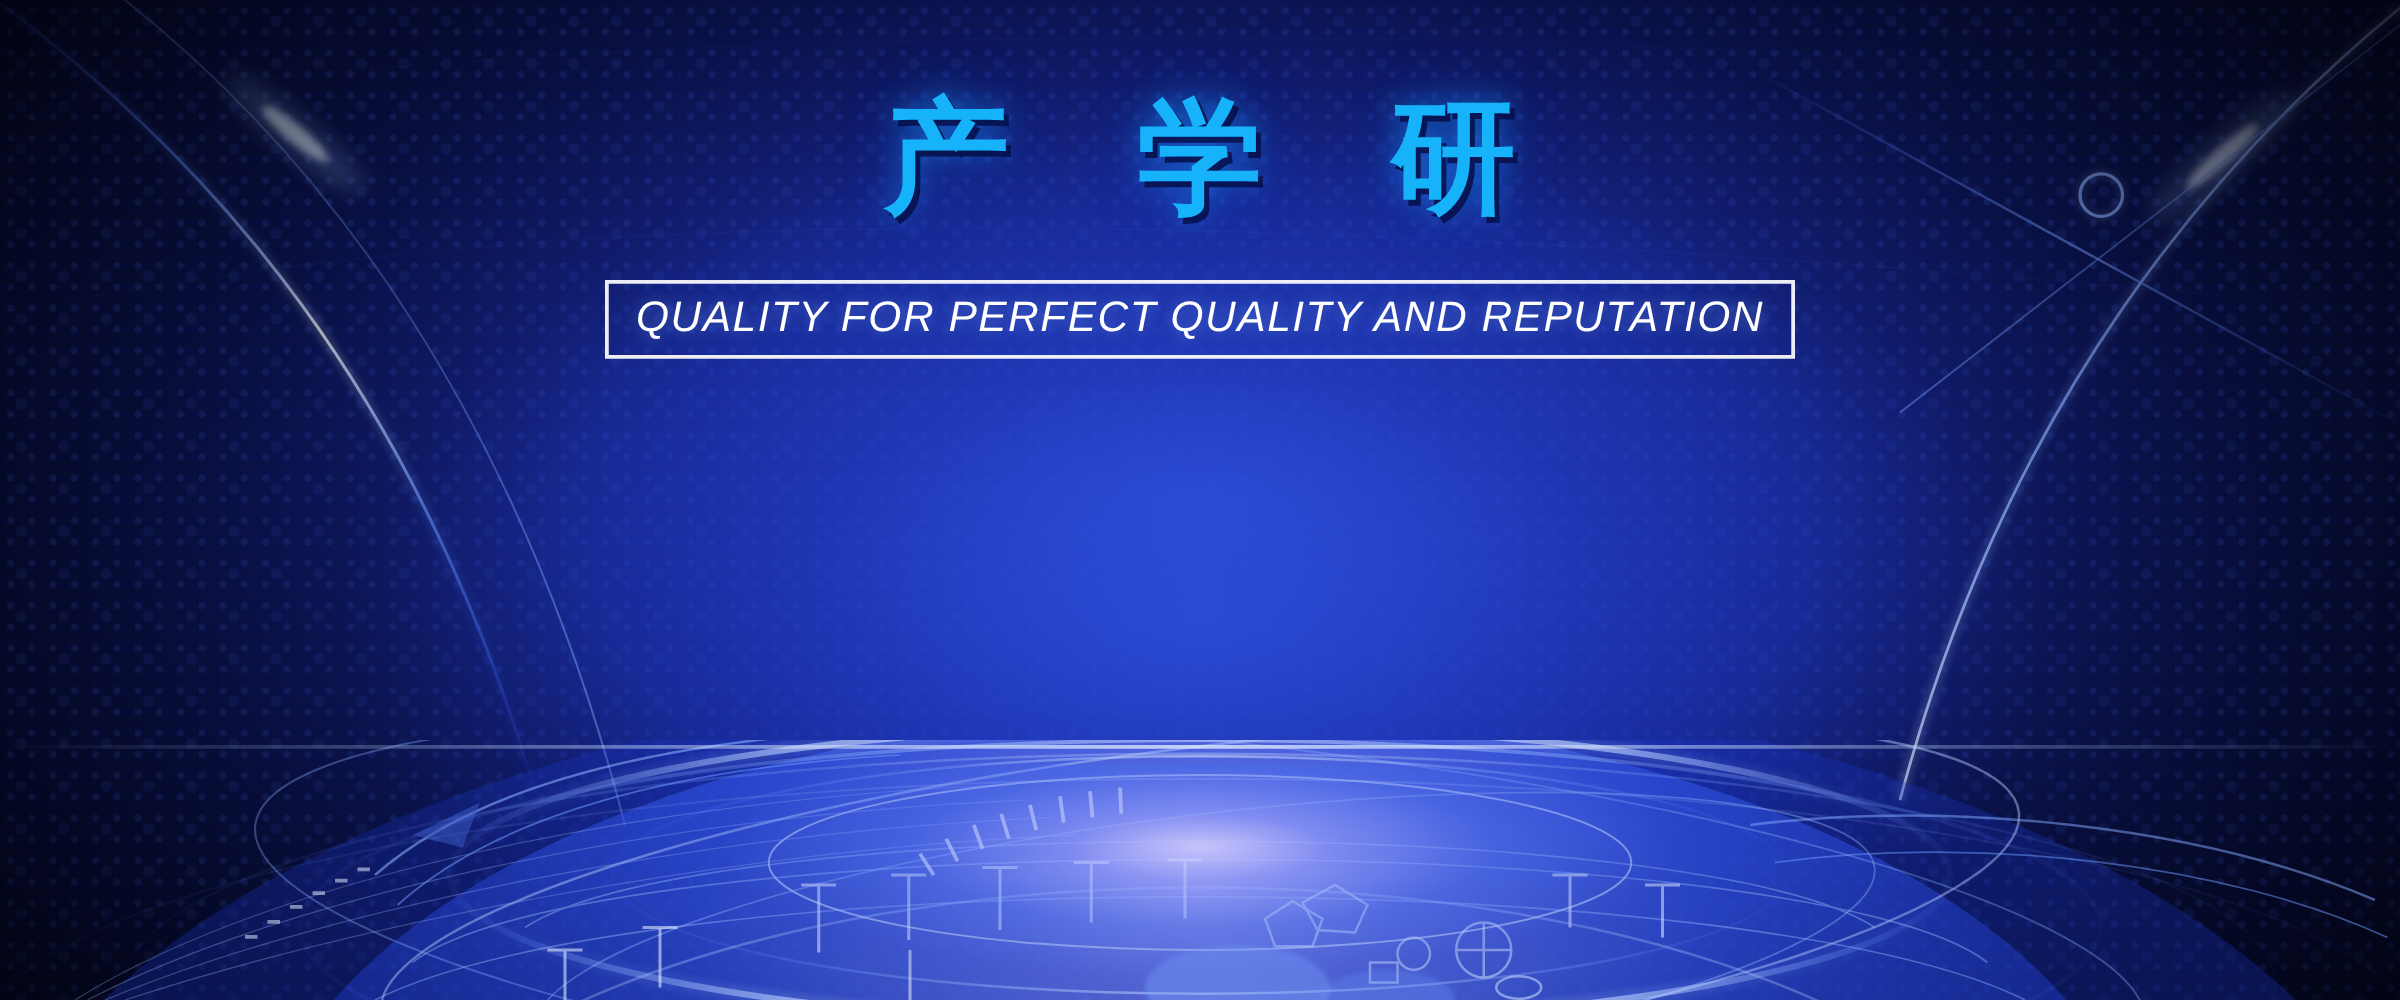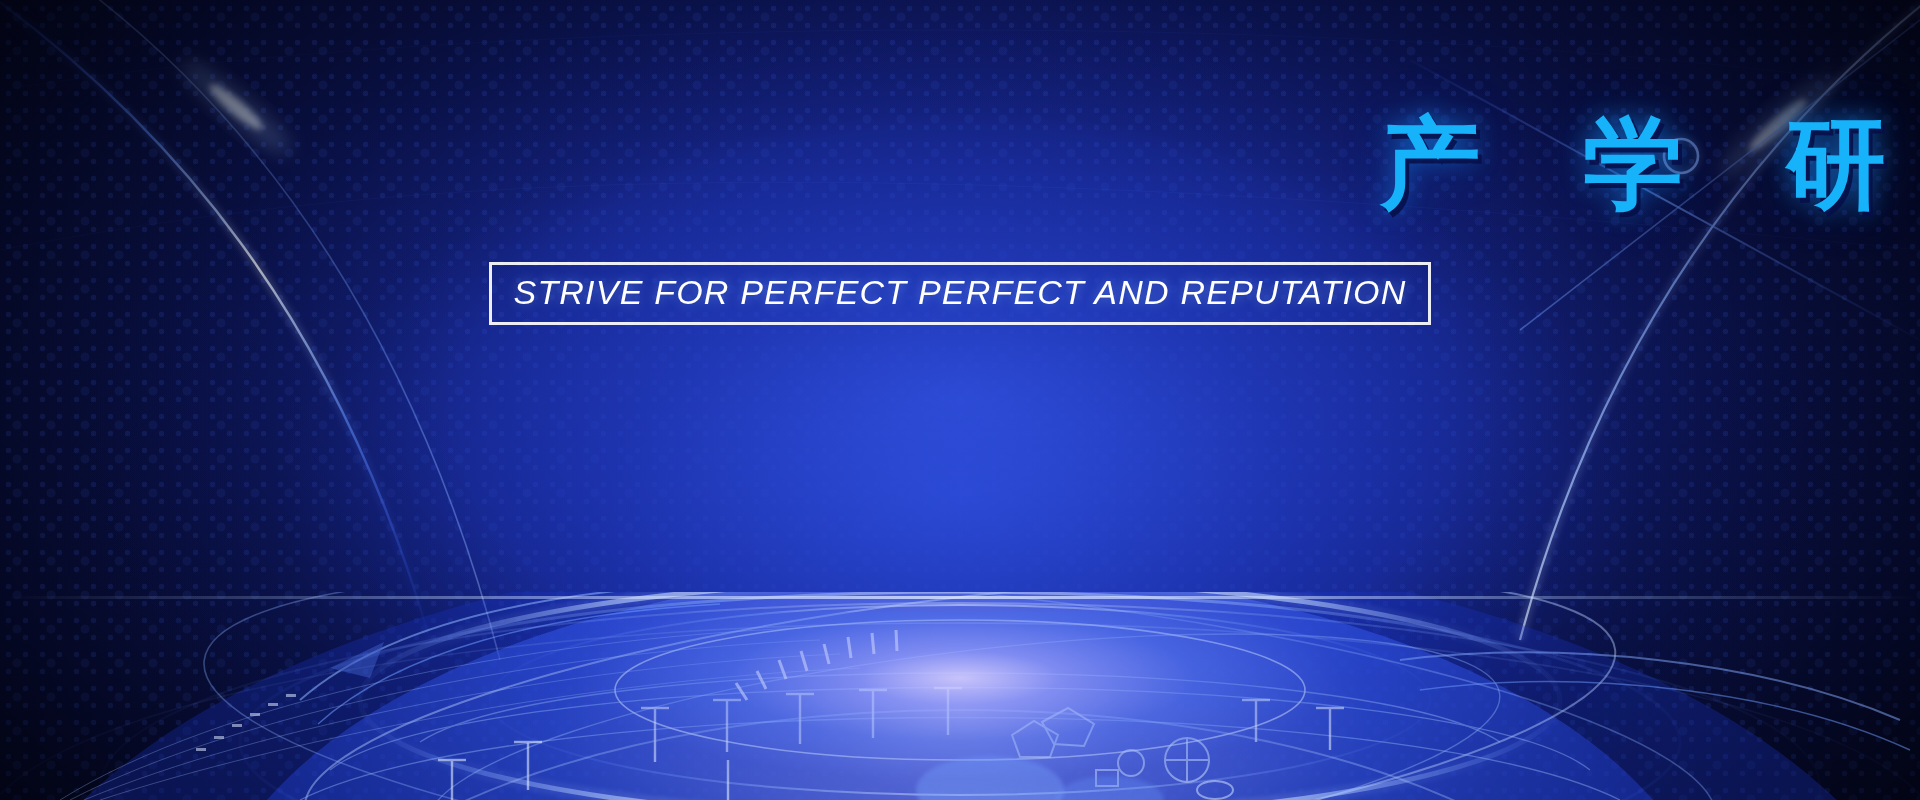--- a/index.html
+++ b/index.html
@@ -46,33 +46,32 @@
 
   
   .content{
     position:absolute; left:0; right:0; top:0;
     text-align:center;
     z-index:20;
   }
 
   .title-main{
     margin:0;
-    padding-top:112px;
+    padding-top:74px;
     font-family:"DejaVu Sans","Liberation Sans",sans-serif;
     font-size:100px;
     font-weight:bold;
     line-height:1.04;
     letter-spacing:34px;
     text-indent:34px;
     color:#16b3fb;
     text-shadow:
       4px 5px 0 rgba(6,14,72,0.85),
       0 0 22px rgba(24,150,255,0.55),
       0 0 48px rgba(20,120,255,0.35);
-    text-align: right;
   }
 
   .title-sub{
     margin:0;
     padding-top:22px;
     font-family:"DejaVu Sans","Liberation Sans",sans-serif;
     font-size:72px;
     font-weight:bold;
     line-height:1.1;
     letter-spacing:20px;
@@ -329,18 +328,18 @@
   </svg>
 
   <div class="sphere-glow"></div>
   <div class="horizon"></div>
 
   <div class="content">
     <h1 class="title-main">产 学 研</h1>
 
 
     <div class="slogan-wrap">
-      <div class="slogan">STRIVE FOR PERFECT PERFECT AND REPUTATION</div>
+      <div class="slogan">QUALITY FOR PERFECT QUALITY AND REPUTATION</div>
     </div>
   </div>
 
   <div class="vignette"></div>
 </div>
 
 </body></html>

